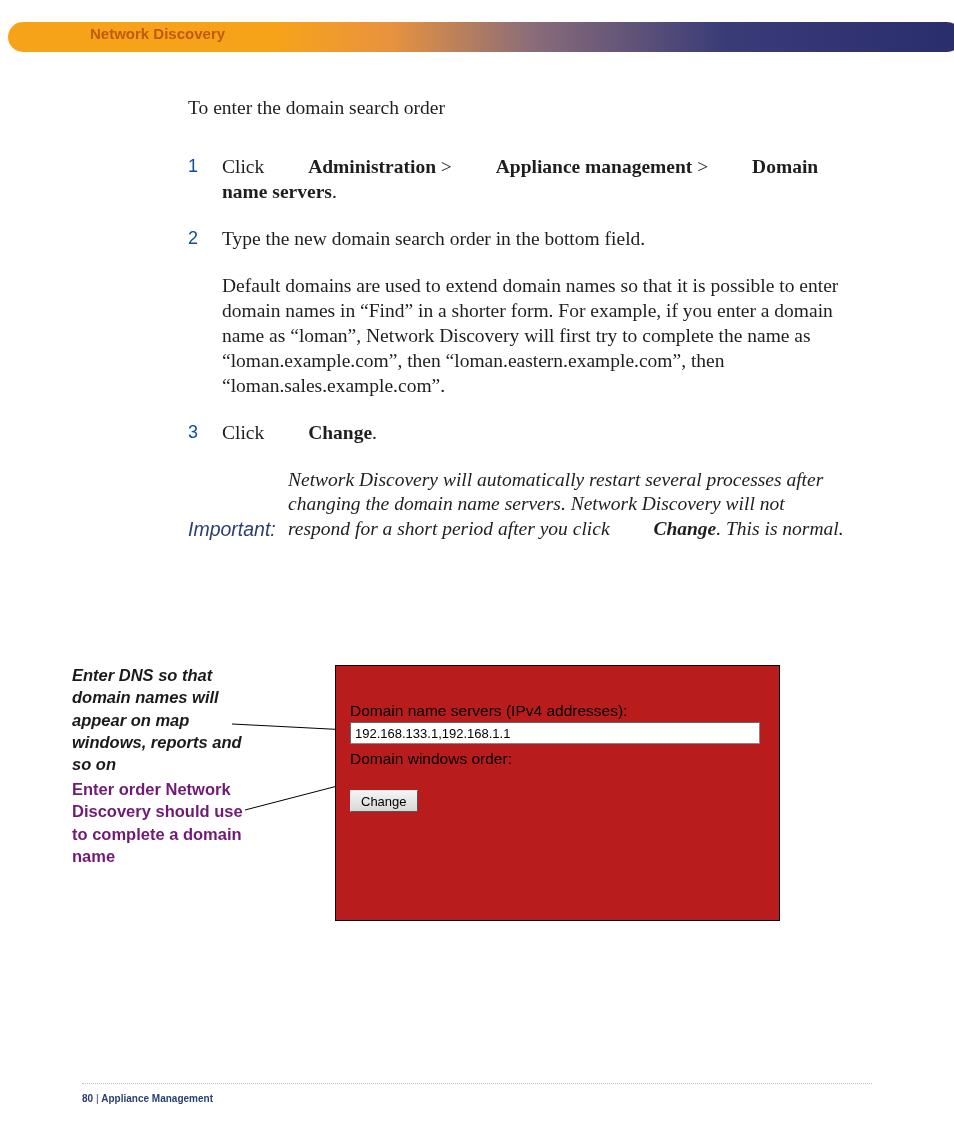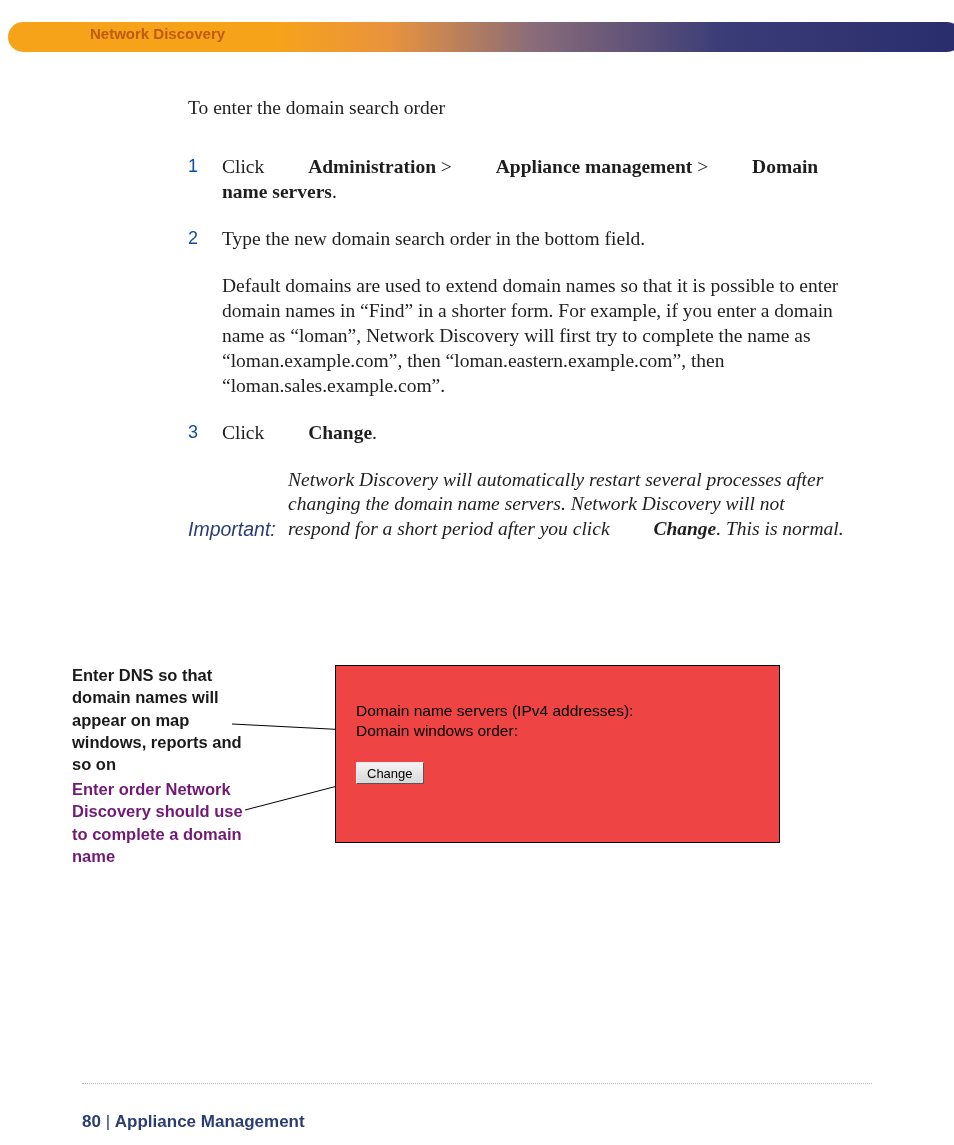--- a/index.html
+++ b/index.html
@@ -13,32 +13,32 @@
   .li{display:flex;align-items:flex-start;margin:0 0 22px 0;}
   .num{width:34px;flex:0 0 34px;color:#0f4ea0;font-weight:normal;font-family:'Segoe UI',Arial,sans-serif;font-size:18px;}
   .li-body{flex:1;}
   .li-body p{margin:0 0 22px 0;}
   .li-body p:last-child{margin-bottom:0;}
   b{font-weight:bold;margin-left:39px;}
   .important-row{display:flex;align-items:flex-end;margin-top:4px;font-style:italic;}
   .important-label{flex:0 0 100px;color:#2b3d73;font-family:'Segoe UI',Arial,sans-serif;}
   .important-body{flex:1;}
 
-  .callout1{position:absolute;left:72px;top:664px;width:180px;font-weight:bold;font-size:16.5px;line-height:1.35;font-family:'Segoe UI',Arial,sans-serif;color:#1a1a1a;}
+  .callout1{position:absolute;left:72px;top:664px;width:180px;font-weight:bold;font-size:16.5px;line-height:1.35;font-family:'Segoe UI',Arial,sans-serif;color:#1a1a1a;font-style:italic;}
   .callout2{position:absolute;left:72px;top:778px;width:180px;font-weight:bold;font-size:16.5px;line-height:1.35;font-family:'Segoe UI',Arial,sans-serif;color:#701a75;}
 
-  .panel{position:absolute;left:335px;top:665px;width:445px;height:178px;border:1px solid #000;background:#ef4444;box-sizing:border-box;padding:36px 14px 14px 20px;font-family:Arial,Helvetica,sans-serif;}
+  .panel{position:absolute;left:335px;top:665px;width:445px;height:256px;border:1px solid #000;background:#b91c1c;box-sizing:border-box;padding:36px 14px 14px 14px;font-family:Arial,Helvetica,sans-serif;}
   .field-label{font-size:15.5px;color:#000;margin-bottom:2px;}
   .field-input{width:410px;box-sizing:border-box;height:22px;border:1px solid #888;border-top-color:#666;border-left-color:#666;background:#fff;font-family:Arial,Helvetica,sans-serif;font-size:13px;padding:2px 4px;margin-bottom:6px;display:block;}
   .change-btn{margin-top:20px;height:22px;font-size:13px;padding:0 10px;background:linear-gradient(#f4f4f4,#d8d8d8);border:1px solid #888;border-top-color:#eee;border-left-color:#eee;border-bottom-color:#555;border-right-color:#555;font-family:Arial,Helvetica,sans-serif;cursor:pointer;}
 
   .svg-lines{position:absolute;left:0;top:0;pointer-events:none;}
 
   .footer-rule{position:absolute;left:82px;top:1083px;width:790px;border-top:1px dotted #bbb;}
-  .footer{position:absolute;left:82px;top:1093px;font-family:'Segoe UI',Arial,sans-serif;font-size:17px;color:#333;margin-top:19px;}
+  .footer{position:absolute;left:82px;top:1093px;font-family:'Segoe UI',Arial,sans-serif;font-size:10px;color:#333;}
   .footer .pgnum{color:#2b3d73;font-weight:bold;}
   .footer .sep{color:#2b3d73;}
   .footer .ftitle{color:#2b3d73;font-weight:bold;}
 </style>
 </head>
 <body>
 <div class="page">
 
   <div class="header-bar">
     <span class="header-label">Network Discovery</span>
@@ -86,20 +86,21 @@
   <div class="callout1">Enter DNS so that domain names will appear on map windows, reports and so on</div>
   <div class="callout2">Enter order Network Discovery should use to complete a domain name</div>
 
   <svg class="svg-lines" width="954" height="1145">
     <line x1="232" y1="724" x2="349" y2="730" stroke="#000" stroke-width="1"></line>
     <line x1="245" y1="810" x2="349" y2="783" stroke="#000" stroke-width="1"></line>
   </svg>
 
   <div class="panel">
     <div class="field-label">Domain name servers (IPv4 addresses):</div>
+    <input class="field-input" type="text" value="192.168.133.1,192.168.1.1" style="">
     <div class="field-label">Domain windows order:</div>
     <button class="change-btn">Change</button>
   </div>
 
   <div class="footer-rule"></div>
   <div class="footer">
     <span class="pgnum">80</span><span class="sep"> | </span><span class="ftitle">Appliance Management</span>
   </div>
 
 </div>

